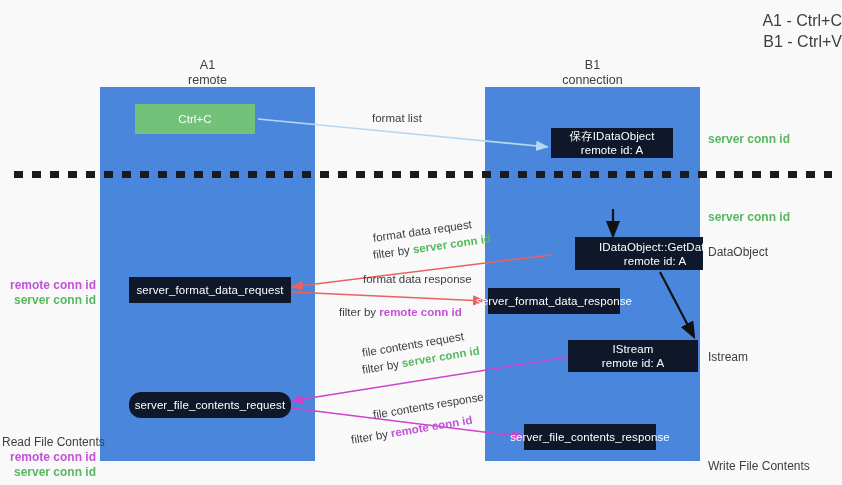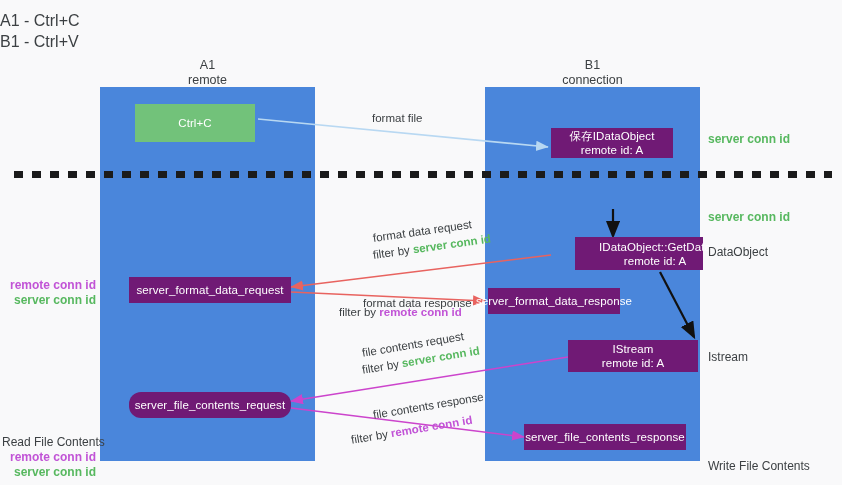--- a/index.html
+++ b/index.html
@@ -12,21 +12,21 @@
     width:842px;
     height:485px;
     background:#f9f9fa;
     overflow:hidden;
   }
   .abs{position:absolute;}
 
   
   #title{
     left:0; top:10px; width:842px;
-    text-align:left;
+    text-align:right;
     font-size:16px;
     line-height:21px;
     color:#3c4043;
     white-space:pre;
   }
 
   
   .col-head{
     text-align:center;
     font-size:12.5px;
@@ -48,21 +48,21 @@
     align-items:center;
     justify-content:center;
     color:#ffffff;
     font-size:11.5px;
     line-height:14px;
     text-align:center;
     white-space:pre;
     letter-spacing:.1px;
   }
   .node.green{background:#72c27a;}
-  .node.orange{background:#701a75;}
+  .node.orange{background:#0f172a;}
 
   
   .ann{
     font-size:12px;
     line-height:15px;
     white-space:pre;
   }
   .ann.green{color:#57b85f;font-weight:bold;}
   .ann.purple{color:#c153d6;font-weight:bold;}
   .ann.dark{color:#3c4043;}
@@ -124,67 +124,67 @@
 
     <line x1="551" y1="255" x2="291" y2="287" stroke="#e8635f" stroke-width="1.6" marker-end="url(#ah-red)"></line>
 
     <line x1="291" y1="292" x2="485" y2="301" stroke="#e8635f" stroke-width="1.6" marker-end="url(#ah-red)"></line>
 
     <line x1="568" y1="357" x2="291" y2="401" stroke="#cc44cc" stroke-width="1.6" marker-end="url(#ah-mag)"></line>
 
     <line x1="291" y1="408" x2="524" y2="437" stroke="#cc44cc" stroke-width="1.6" marker-end="url(#ah-mag)"></line>
   </svg>
 
-  <div class="abs node green" style="left:135px;top:104px;width:120px;height:38px;">Ctrl+C</div>
+  <div class="abs node green" style="left:135px;top:104px;width:120px;height:30px;">Ctrl+C</div>
 
   <div class="abs node orange" style="left:551px;top:128px;width:122px;height:30px;">保存IDataObject
 remote id: A</div>
 
 
   <div class="abs node orange" style="left:575px;top:237px;width:128px;height:33px;padding-left:32px;">IDataObject::GetData
 remote id: A</div>
 
   <div class="abs node orange" style="left:129px;top:277px;width:162px;height:26px;">server_format_data_request</div>
 
   <div class="abs node orange" style="left:488px;top:288px;width:132px;height:26px;">server_format_data_response</div>
 
   <div class="abs node orange" style="left:568px;top:340px;width:130px;height:32px;">IStream
 remote id: A</div>
 
   <div class="abs node orange" style="left:129px;top:392px;width:162px;height:26px;border-radius:12px;">server_file_contents_request</div>
 
-  <div class="abs node orange" style="left:524px;top:424px;width:162px;height:26px;">server_file_contents_response</div>
+  <div class="abs node orange" style="left:524px;top:424px;width:132px;height:26px;">server_file_contents_response</div>
 
   <div class="abs ann green" style="left:708px;top:132px;">server conn id</div>
   <div class="abs ann green" style="left:708px;top:210px;">server conn id</div>
   <div class="abs ann dark" style="left:708px;top:245px;">DataObject</div>
   <div class="abs ann dark" style="left:708px;top:350px;">Istream</div>
   <div class="abs ann dark" style="left:708px;top:431px;margin-top:28px;">Write File Contents</div>
 
   <div class="abs" style="left:8px;top:278px;width:88px;text-align:right;">
     <div class="ann purple">remote conn id</div>
     <div class="ann green">server conn id</div>
   </div>
 
   <div class="abs" style="left:2px;top:392px;width:94px;text-align:right;margin-top:43px;">
     <div class="ann dark">Read File Contents</div>
     <div class="ann purple">remote conn id</div>
     <div class="ann green">server conn id</div>
   </div>
 
-  <div class="abs edge-label" style="left:372px;top:111px;">format file</div>
+  <div class="abs edge-label" style="left:372px;top:111px;">format list</div>
 
   <div class="abs" style="left:372px;top:231px;">
     <div class="edge-label rot-a">format data request</div>
     <div class="edge-label rot-a" style="margin-top:2px;">
       <span>filter by </span><span class="g">server conn id</span>
     </div>
   </div>
 
-  <div class="abs edge-label" style="left:363px;top:296px;text-align:center;">format data response</div>
+  <div class="abs edge-label" style="left:363px;top:272px;text-align:center;">format data response</div>
   <div class="abs edge-label" style="left:339px;top:305px;font-weight:bold;">
     <span style="font-weight:normal;">filter by </span><span class="p">remote conn id</span>
   </div>
 
   <div class="abs" style="left:361px;top:346px;">
     <div class="edge-label rot-b">file contents request</div>
     <div class="edge-label rot-b" style="margin-top:2px;">
       <span>filter by </span><span class="g">server conn id</span>
     </div>
   </div>

